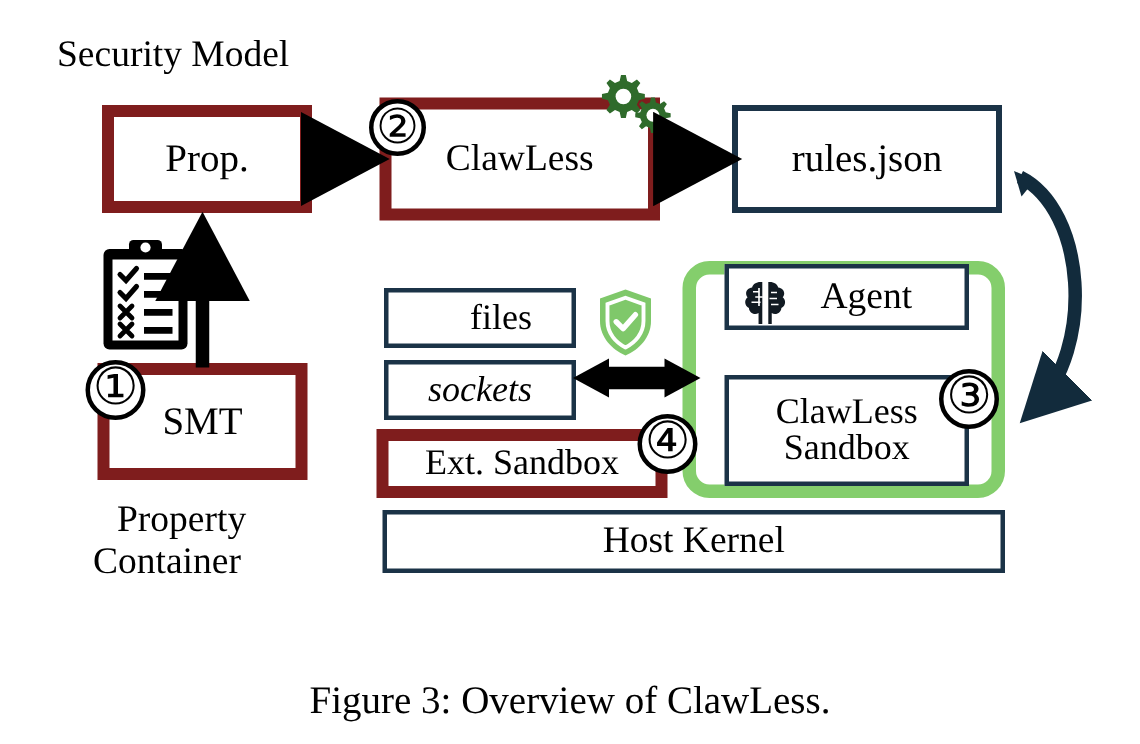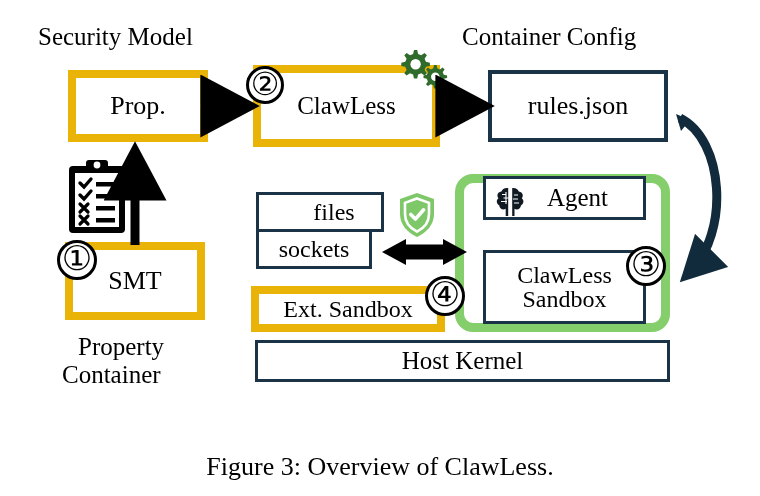--- a/index.html
+++ b/index.html
@@ -6,21 +6,21 @@
   body{width:760px;height:496px;overflow:hidden;
        font-family:"Liberation Serif","DejaVu Serif",serif;color:#000;}
   #stage{position:relative;width:760px;height:496px;}
 
   .lbl{position:absolute;font-weight:normal;font-family:"Liberation Serif",serif;
        white-space:nowrap;line-height:1.05;}
 
   .box{position:absolute;box-sizing:border-box;background:#fff;
        display:flex;align-items:center;justify-content:center;
        text-align:center;line-height:1.02;}
-  .green{border:8px solid #eab308;text-align:center;}
+  .green{border:8px solid #7f1d1d;text-align:center;}
   .navy{border:4px solid #1b3347;}
   .navy-thin{border:3px solid #1b3347;}
 
   .container-green{position:absolute;box-sizing:border-box;
        border:9px solid #84ce6c;border-radius:18px;background:#fff;}
 
   .num{position:absolute;box-sizing:border-box;border:3px solid #000;
        border-radius:50%;background:#fff;display:flex;
        align-items:center;justify-content:center;
        font-family:"Liberation Serif",serif;z-index:9;}
@@ -31,21 +31,20 @@
            font-family:"Liberation Serif",serif;}
   .icon{position:absolute;}
 </style>
 </head>
 <body>
 
 <div id="stage">
 
   <div class="lbl" style="left:38px;top:24px;font-size:25px;">Security Model</div>
 
-  <div class="lbl" style="left:462px;top:24px;font-size:25px;">Container Config</div>
 
   <div class="lbl" style="left:78px;top:334px;font-size:25px;">Property</div>
   <div class="lbl" style="left:62px;top:362px;font-size:25px;">Container</div>
 
   <div class="box green" style="left:68px;top:70px;width:140px;height:72px;">
     <span style="font-size:26px;">Prop.</span>
   </div>
 
   <div class="box green" style="left:65px;top:242px;width:140px;height:78px;">
     <span style="font-size:26px;">SMT</span>
@@ -56,21 +55,21 @@
   </div>
 
   <div class="box navy" style="left:488px;top:70px;width:180px;height:72px;">
     <span style="font-size:26px;">rules.json</span>
   </div>
 
   <div class="box navy-thin" style="left:256px;top:192px;width:128px;height:40px;padding-left:28px;">
     <span style="font-size:24px;">files</span>
   </div>
 
-  <div class="box navy-thin" style="left:256px;top:229px;width:116px;height:40px;">
+  <div class="box navy-thin" style="left:256px;top:240px;width:128px;height:40px;font-style:italic;">
     <span style="font-size:24px;">sockets</span>
   </div>
 
   <div class="box green" style="left:251px;top:286px;width:194px;height:46px;">
     <span style="font-size:24px;">Ext. Sandbox</span>
   </div>
 
   <div class="box navy-thin" style="left:255px;top:340px;width:415px;height:42px;">
     <span style="font-size:25px;">Host Kernel</span>
   </div>

